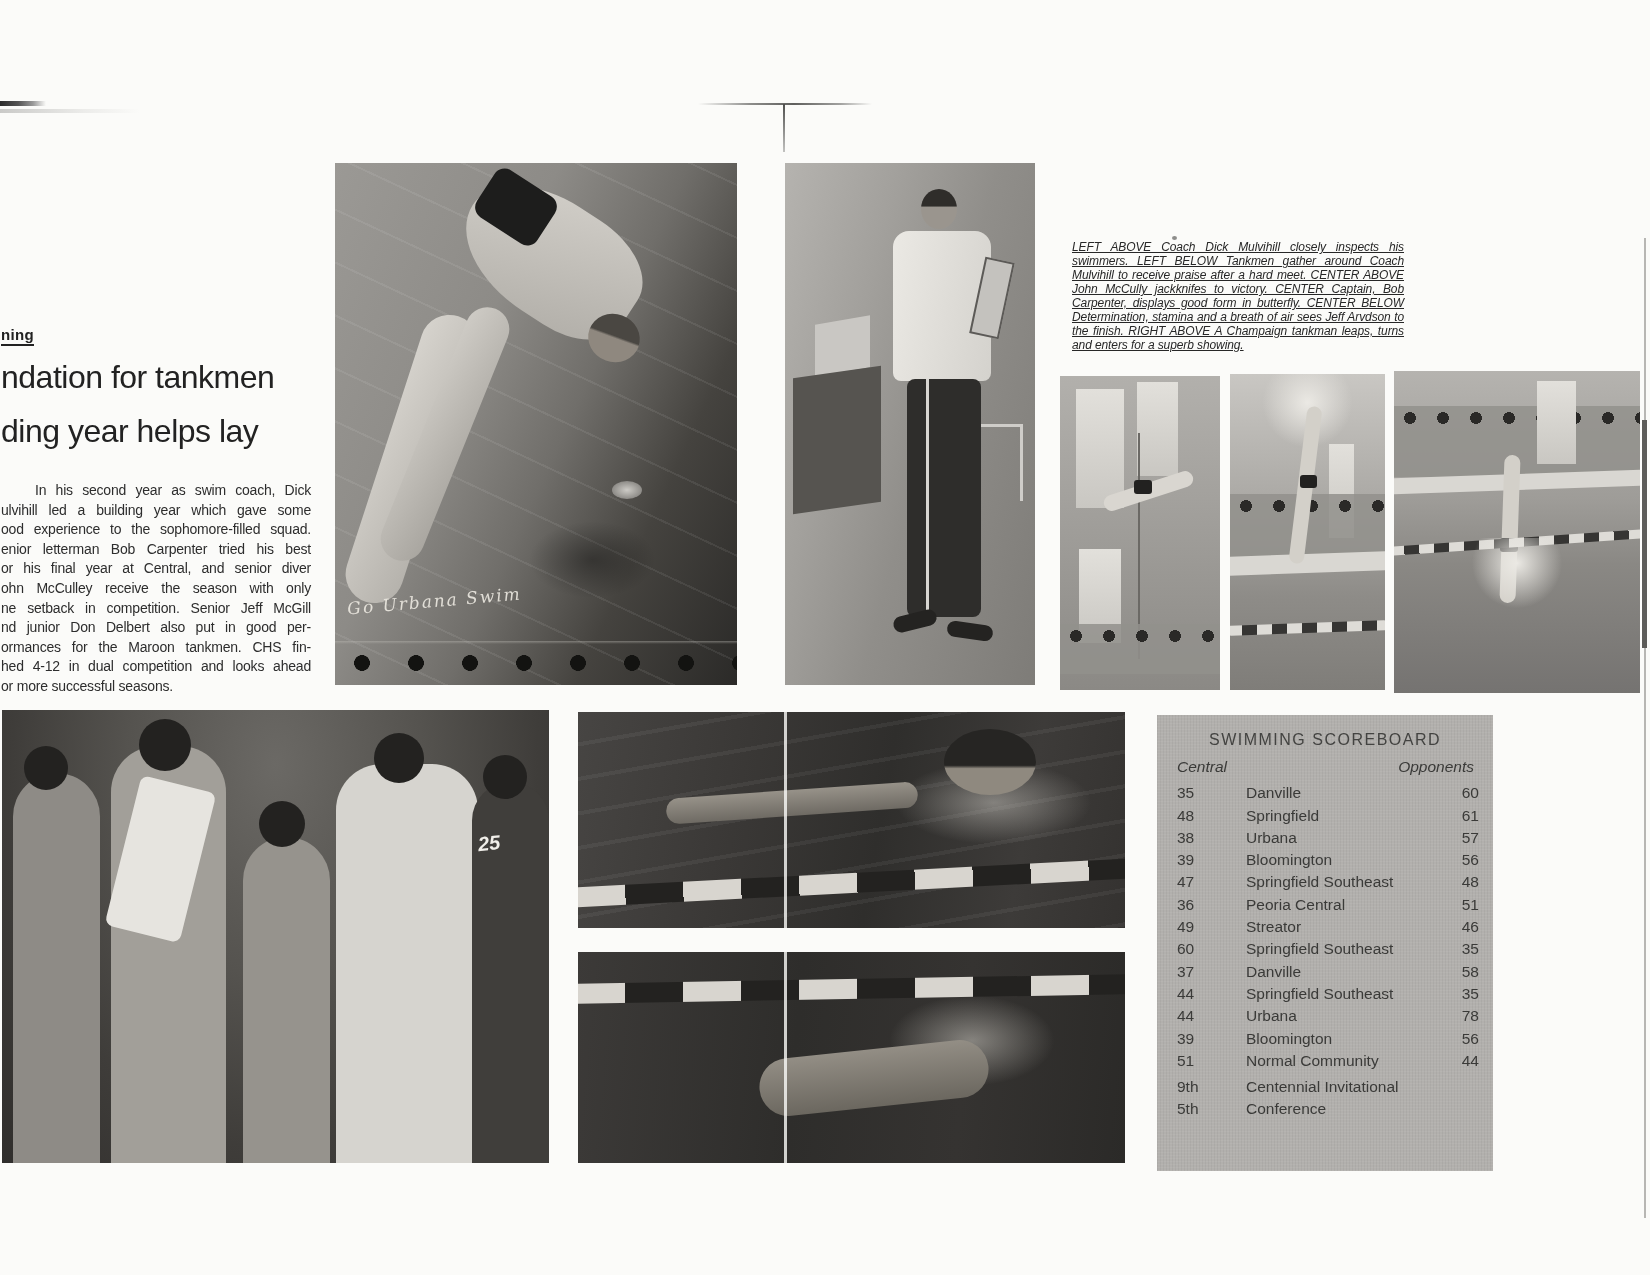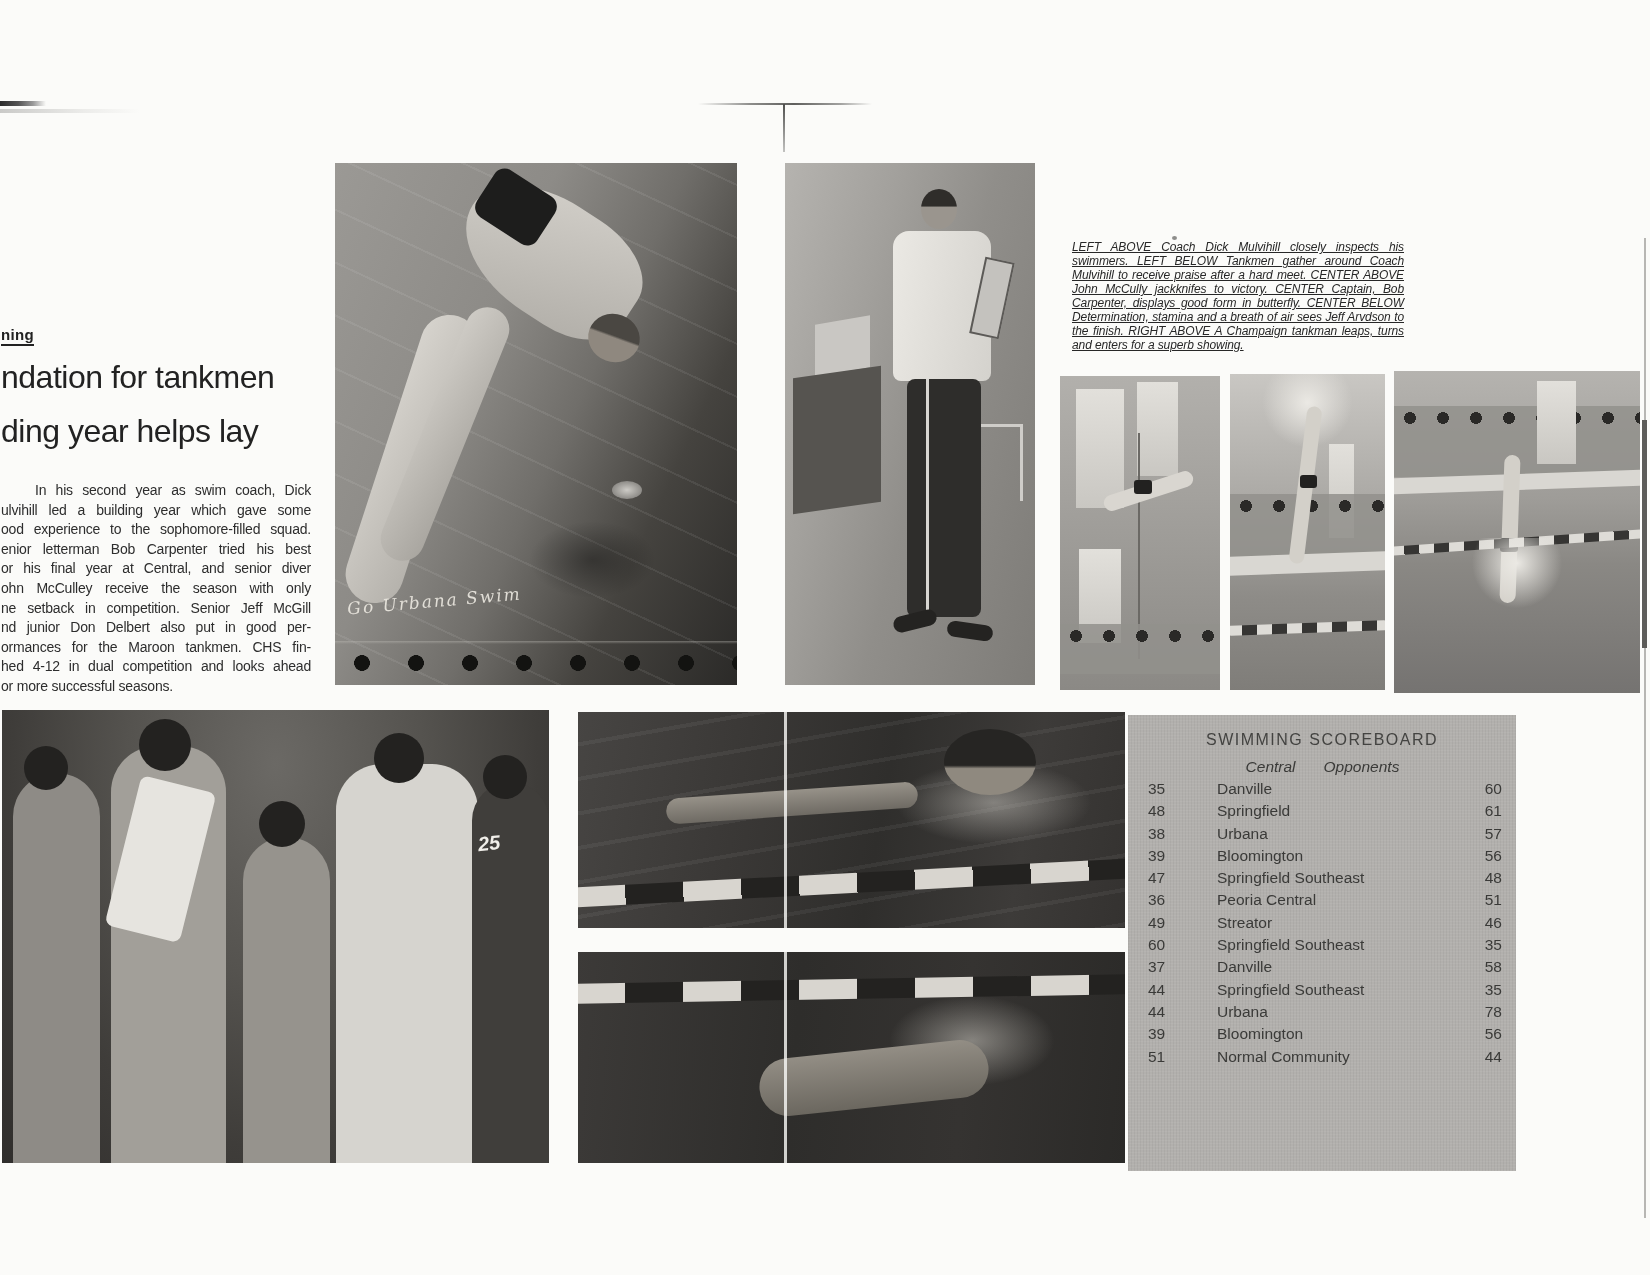--- a/index.html
+++ b/index.html
@@ -121,30 +121,30 @@
 
   .freestyle-photo{left:578px;top:952px;width:547px;height:211px;
     background:
       radial-gradient(ellipse 110px 60px at 72% 42%,rgba(214,211,203,.5),transparent 75%),
       linear-gradient(95deg,#3c3a38,#2e2d2b 40%,#353331 70%,#2b2a28 100%);}
   .fs-lane{top:13%;transform:rotate(-1deg);}
   .fs-body{left:33%;top:46%;width:42%;height:58px;border-radius:30px;
     background:linear-gradient(#938e85,#6b675f);transform:rotate(-6deg);}
 
   
-  .scoreboard{position:absolute;left:1128px;top:715px;width:388px;height:456px;
+  .scoreboard{position:absolute;left:1157px;top:715px;width:336px;height:456px;
     background-color:#b2b0ad;
     background-image:repeating-linear-gradient(0deg,rgba(255,255,255,.05) 0 1px,transparent 1px 3px),
       repeating-linear-gradient(90deg,rgba(0,0,0,.04) 0 1px,transparent 1px 3px);
     color:#3a3a38;}
   .sb-title{margin-top:16px;text-align:center;font-size:16px;letter-spacing:1.5px;color:#434341;}
-  .sb-headers{display:flex;justify-content:center;margin:9px 19px 0 20px;
+  .sb-headers{display:flex;justify-content:space-between;margin:9px 19px 0 20px;
     font-size:15.5px;font-style:italic;gap:28px;}
   .sb-rows{margin-top:4px;}
-  .sb-row{display:flex;align-items:flex-start;height:22.3px;padding:0 14px 0 20px;font-size:15.5px;}
+  .sb-row{display:flex;align-items:flex-end;height:22.3px;padding:0 14px 0 20px;font-size:15.5px;}
   .c-score{width:69px;flex:none;}
   .c-name{flex:1;}
   .c-opp{flex:none;text-align:right;}
   .sb-summary{margin-top:4px;}
 </style>
 </head>
 <body>
 
 <div id="page">
 
@@ -326,15 +326,25 @@
           <span class="c-score">39</span>
           <span class="c-name">Bloomington</span>
           <span class="c-opp">56</span>
         </div>
         <div class="sb-row">
           <span class="c-score">51</span>
           <span class="c-name">Normal Community</span>
           <span class="c-opp">44</span>
         </div>
       </div>
+    <div class="sb-summary">
+        <div class="sb-row">
+          <span class="c-score">9th</span>
+          <span class="c-name">Centennial Invitational</span>
+        </div>
+        <div class="sb-row">
+          <span class="c-score">5th</span>
+          <span class="c-name">Conference</span>
+        </div>
+      </div>
   </section>
 
 </div>
 
 </body></html>

